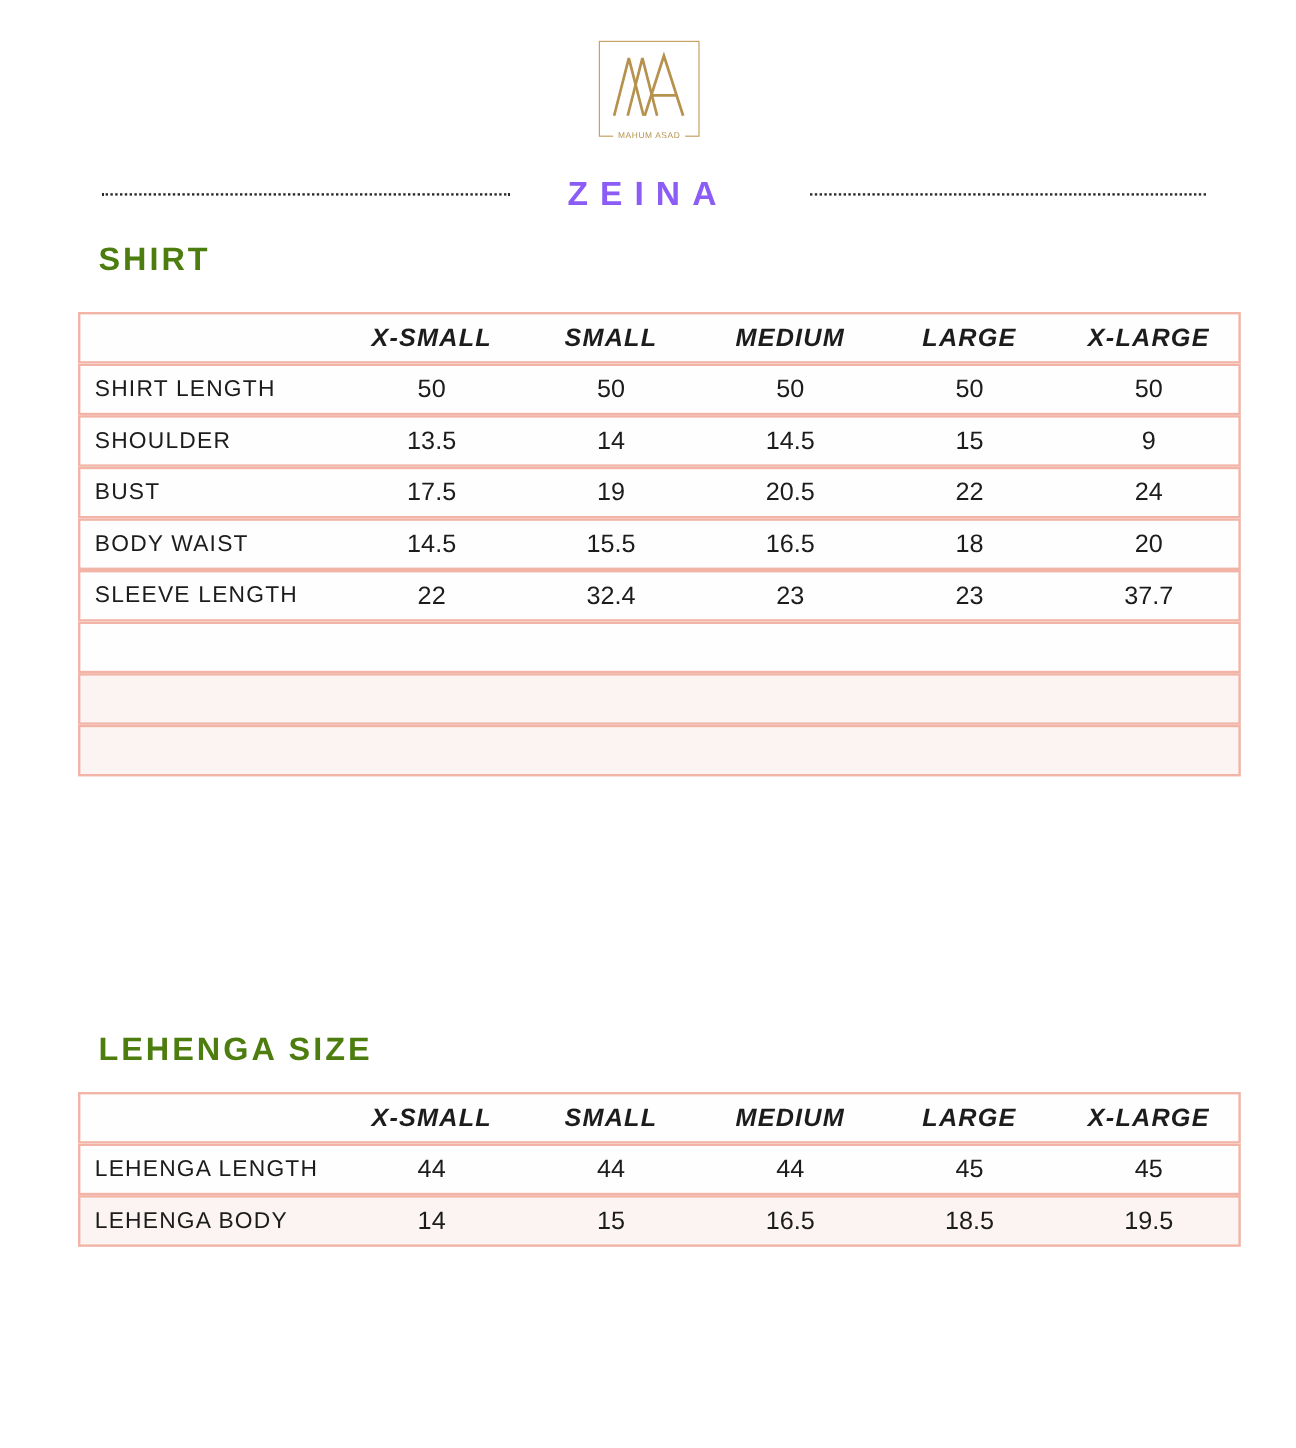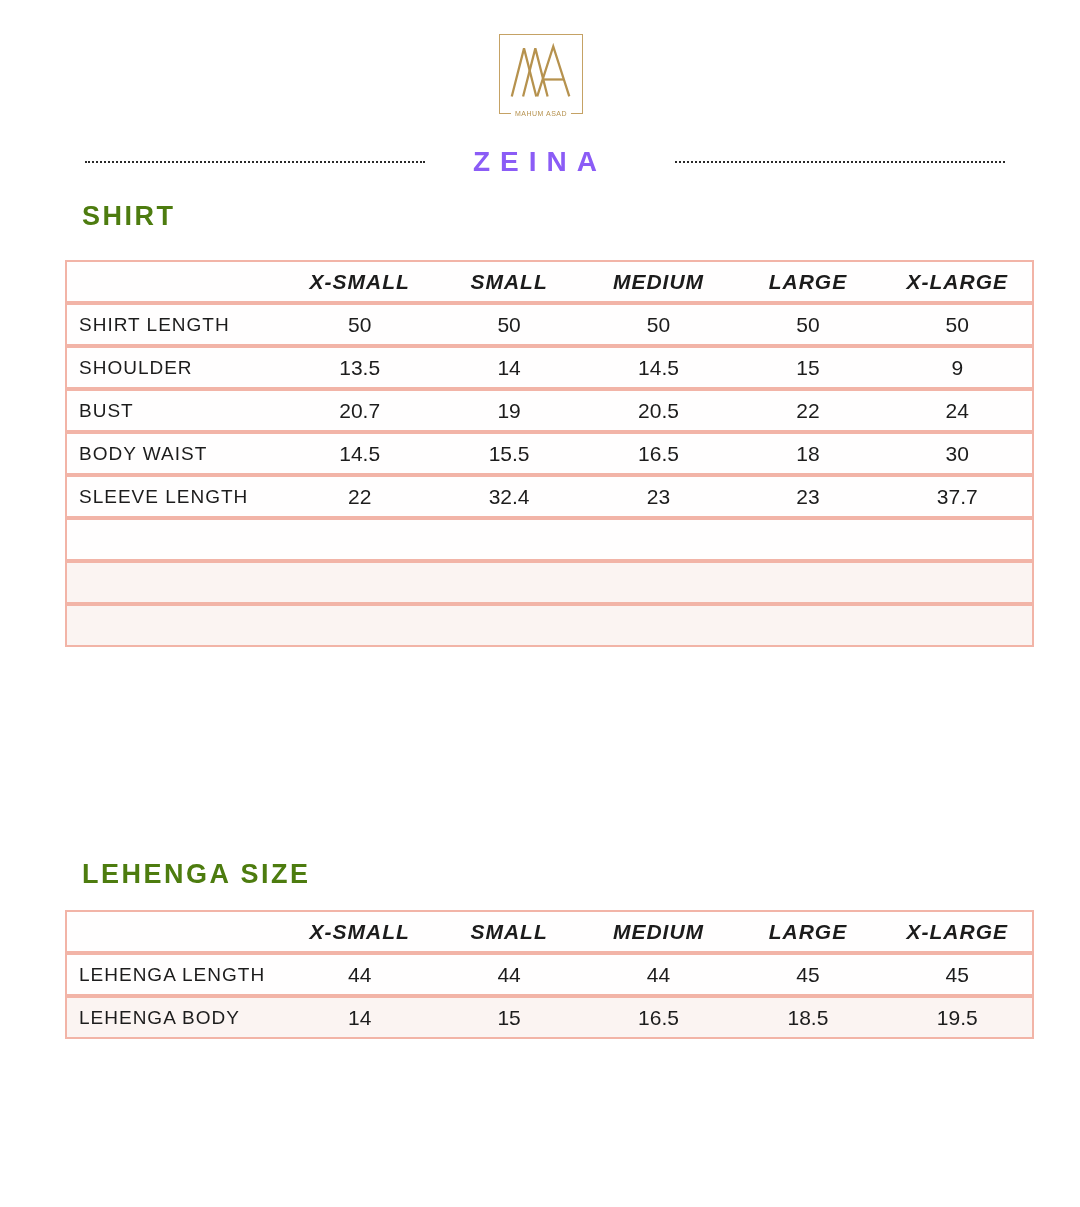--- a/index.html
+++ b/index.html
@@ -151,34 +151,34 @@
       <div class="cell label-cell">SHOULDER</div>
       <div class="cell value-cell">13.5</div>
       <div class="cell value-cell">14</div>
       <div class="cell value-cell">14.5</div>
       <div class="cell value-cell">15</div>
       <div class="cell value-cell">9</div>
     </div>
 
     <div class="row">
       <div class="cell label-cell">BUST</div>
-      <div class="cell value-cell">20.7</div>
+      <div class="cell value-cell">17.5</div>
       <div class="cell value-cell">19</div>
       <div class="cell value-cell">20.5</div>
       <div class="cell value-cell">22</div>
       <div class="cell value-cell">24</div>
     </div>
 
     <div class="row">
       <div class="cell label-cell">BODY WAIST</div>
       <div class="cell value-cell">14.5</div>
       <div class="cell value-cell">15.5</div>
       <div class="cell value-cell">16.5</div>
       <div class="cell value-cell">18</div>
-      <div class="cell value-cell">30</div>
+      <div class="cell value-cell">20</div>
     </div>
 
     <div class="row">
       <div class="cell label-cell">SLEEVE LENGTH</div>
       <div class="cell value-cell">22</div>
       <div class="cell value-cell">32.4</div>
       <div class="cell value-cell">23</div>
       <div class="cell value-cell">23</div>
       <div class="cell value-cell">37.7</div>
     </div>

